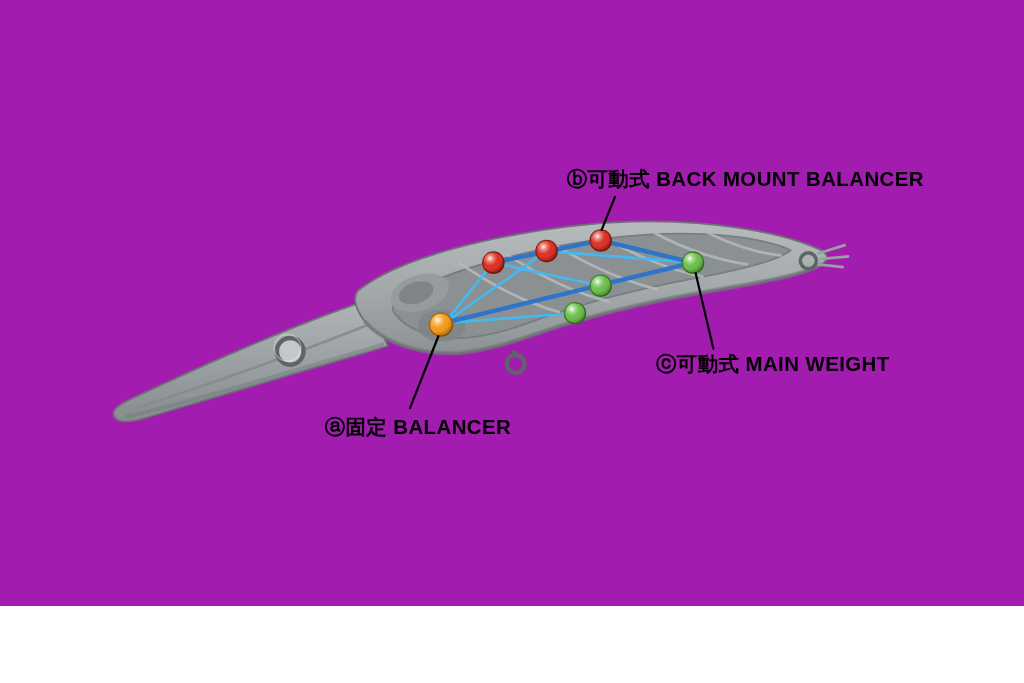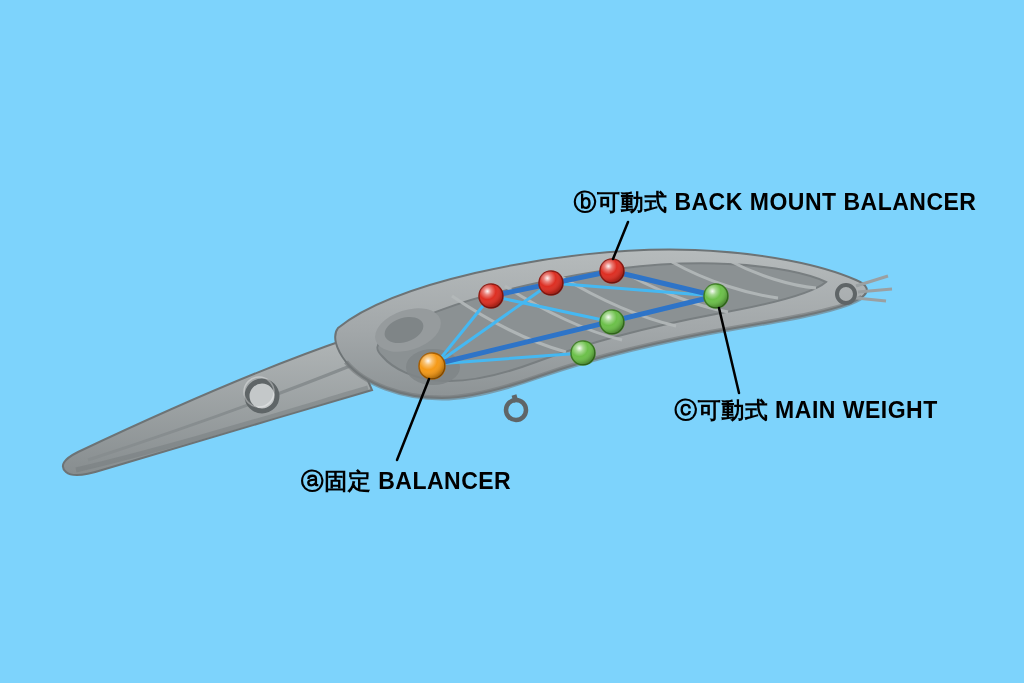--- a/index.html
+++ b/index.html
@@ -1,19 +1,19 @@
 <!DOCTYPE html>
 <html><head>
 <meta charset="utf-8">
 <style>
   html, body { margin: 0; padding: 0; background: #ffffff; }
   .stage {
     width: 1024px;
-    height: 683px;
-    background: #7dd3fc;
+    height: 606px;
+    background: #a21caf;
     position: relative;
     overflow: hidden;
     font-family: "Liberation Sans", sans-serif;
   }
   svg { display: block; width: 100%; height: 100%; }
   .diagram-label {
     font-family: "Liberation Sans", "DejaVu Sans", sans-serif;
     font-weight: 700;
     font-size: 23px;
     letter-spacing: 0.5px;

